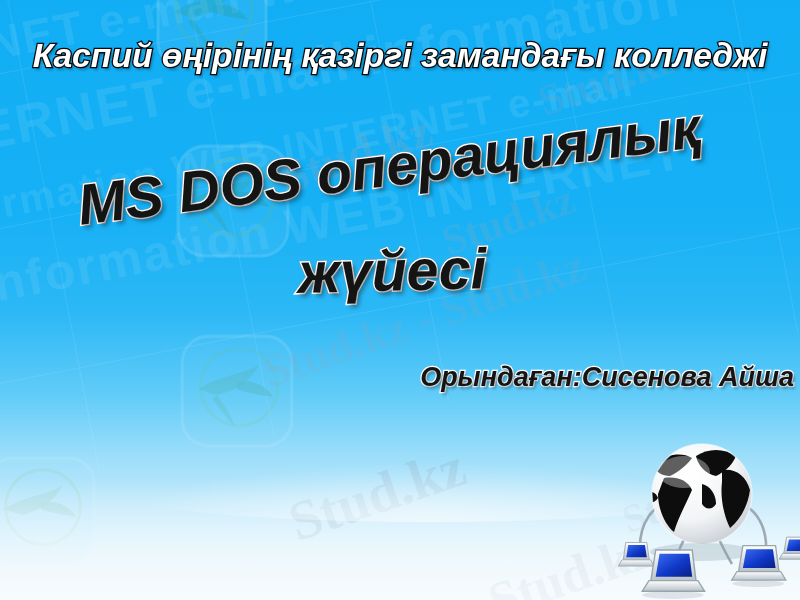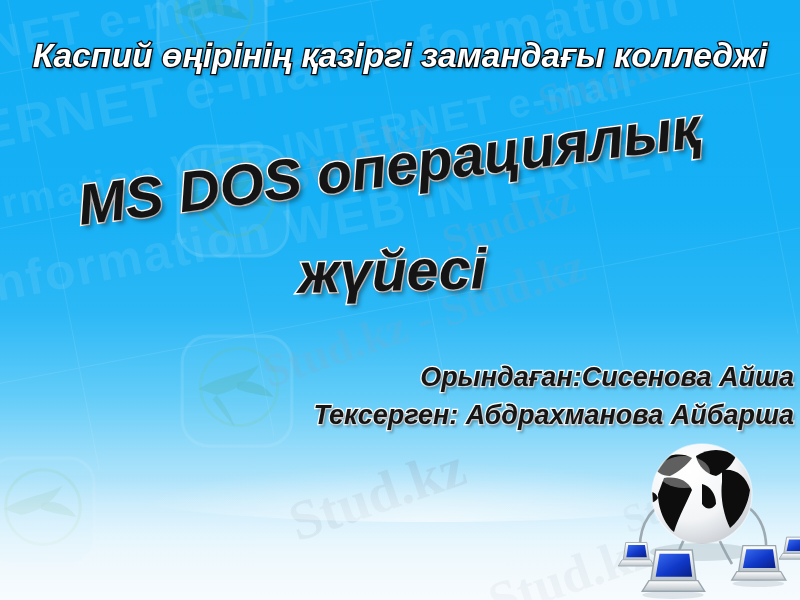--- a/index.html
+++ b/index.html
@@ -267,21 +267,20 @@
 
   <div id="top-title">Каспий өңірінің қазіргі замандағы колледжі</div>
 
   <div id="main-title-wrap">
     <div class="mt-line" id="mt-1">MS DOS операциялық</div>
     <div class="mt-line" id="mt-2">жүйесі</div>
   </div>
 
   <div id="authors">
     <div class="au-line">Орындаған:Сисенова Айша</div>
-    <div class="au-line">Тексерген: Абдрахманова Айбарша</div>
   </div>
 
   <div id="globe-art">
     <svg width="200" height="170" viewBox="0 0 200 170">
       <defs>
         <radialGradient id="gsphere" cx="36%" cy="28%" r="78%">
           <stop offset="0%" stop-color="#ffffff"></stop>
           <stop offset="62%" stop-color="#f2f4f6"></stop>
           <stop offset="100%" stop-color="#c9ced4"></stop>
         </radialGradient>

